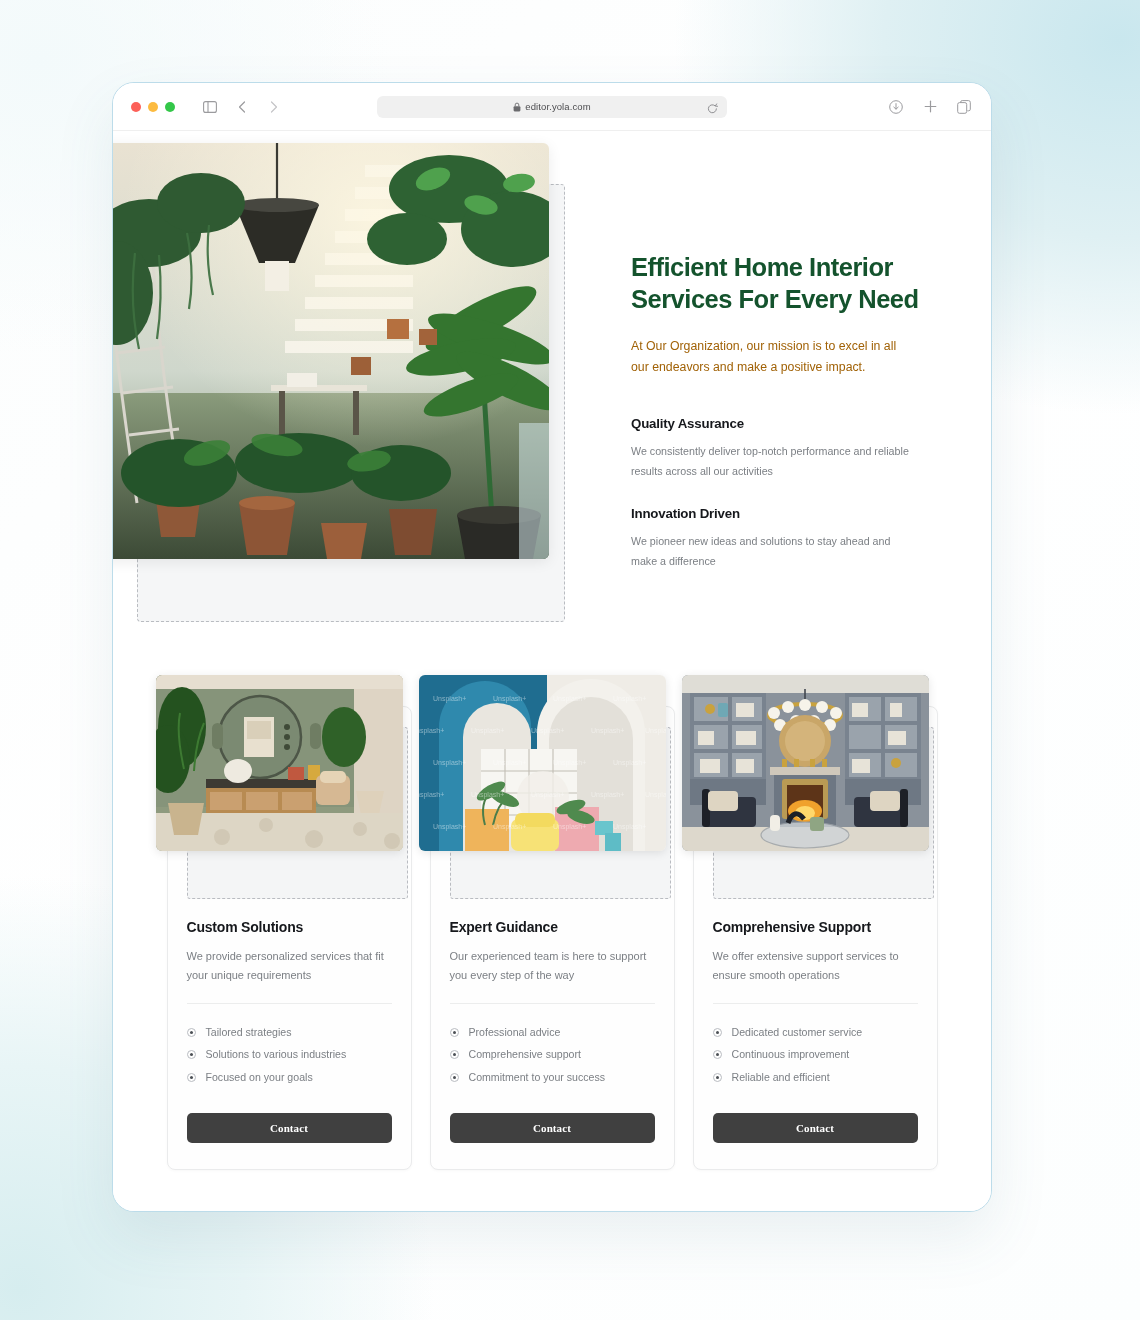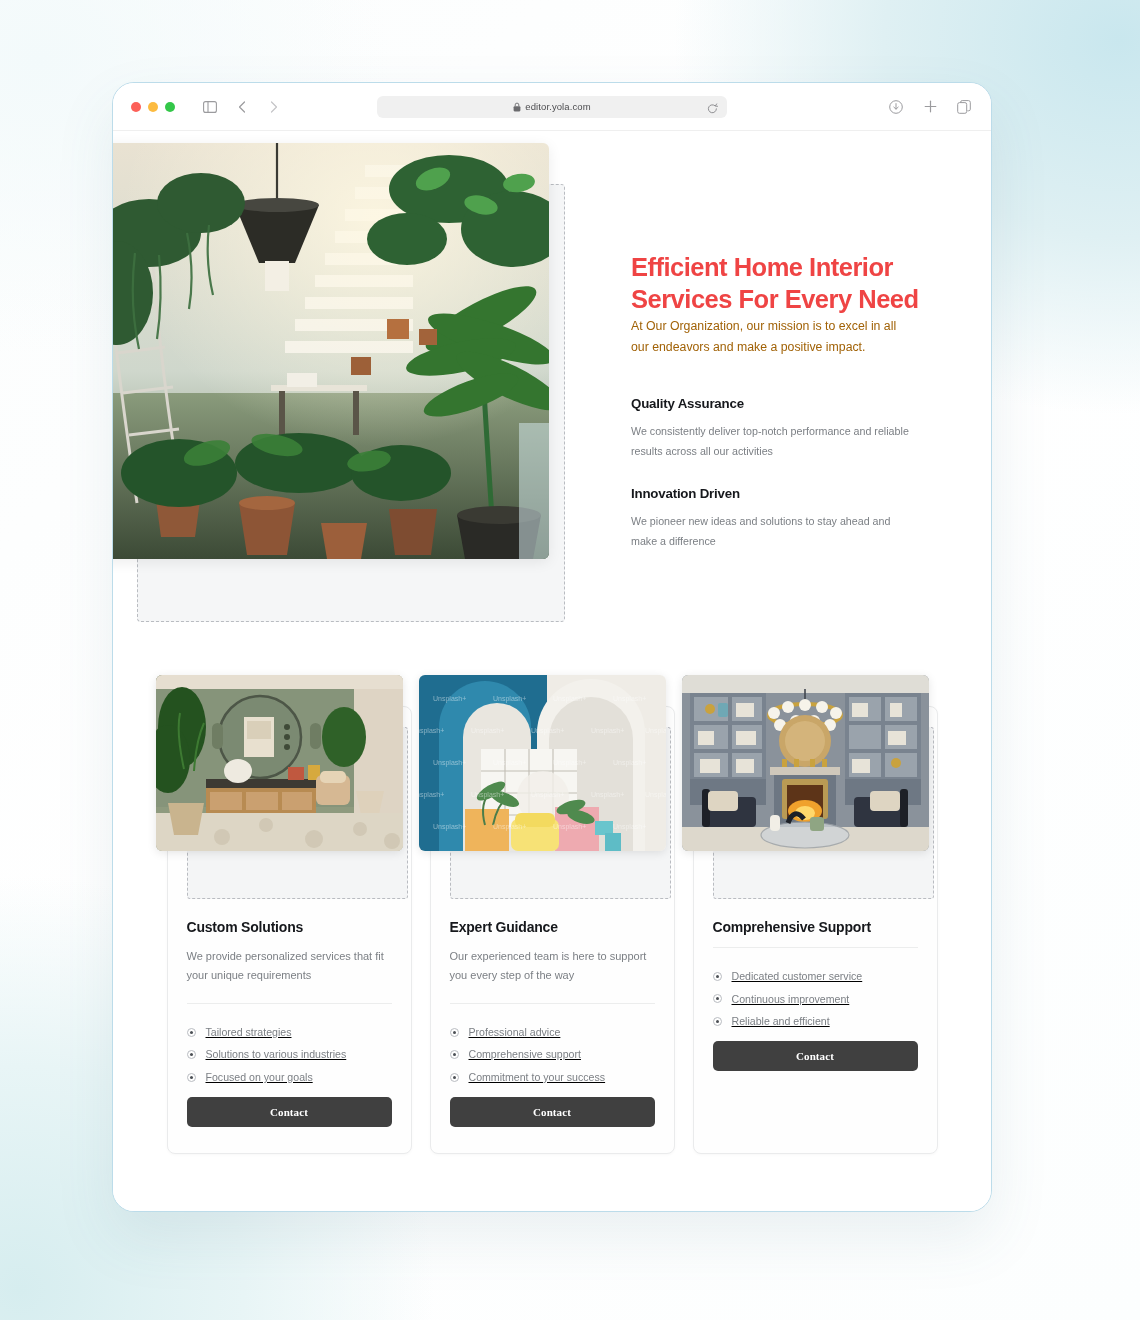--- a/index.html
+++ b/index.html
@@ -145,22 +145,23 @@
     position: absolute;
     left: 518px;
     top: 120px;
     width: 300px;
   }
 
   h1.hero-title {
     font-size: 25.5px;
     line-height: 1.27;
     letter-spacing: -0.5px;
-    color: #ef4444;
+    color: #14532d;
     font-weight: 700;
+    margin-bottom: 20px;
   }
 
   .hero-sub {
     font-size: 12.3px;
     line-height: 1.75;
     color: #a16207;
     margin-bottom: 37px;
     max-width: 282px;
   }
 
@@ -235,21 +236,21 @@
     font-size: 11px;
     line-height: 1.72;
     color: #7b7f84;
     margin-bottom: 18px;
   }
   .card-divider {
     height: 1px;
     background: #eceded;
     margin-bottom: 17px;
   }
-  .bullets { list-style: none; margin-bottom: 8px; text-decoration: underline; }
+  .bullets { list-style: none; margin-bottom: 24px; }
   .bullets li {
     display: flex;
     align-items: center;
     gap: 10px;
     font-size: 10.6px;
     color: #7b7f84;
     line-height: 1;
     padding: 6px 0;
   }
   .bullet-dot {
@@ -772,20 +773,21 @@
 
             <rect x="0" y="152" width="247" height="24" fill="#ddd8cc"></rect>
             <ellipse cx="123" cy="160" rx="44" ry="13" fill="#cfd4d8" opacity="0.8" stroke="#9aa0a6" stroke-width="1.2"></ellipse>
             <path d="M106 148 q6 -16 16 -4" stroke="#1d2027" stroke-width="5" fill="none"></path>
             <rect x="128" y="142" width="14" height="14" rx="3" fill="#8fa583"></rect>
             <rect x="88" y="140" width="10" height="16" rx="4" fill="#f1eee6"></rect>
           </svg>
         </div>
 
         <h2>Comprehensive Support</h2>
+        <p class="card-desc">We offer extensive support services to ensure smooth operations</p>
         <div class="card-divider"></div>
         <ul class="bullets">
           <li>
               <span class="bullet-dot"></span>
               <span>Dedicated customer service</span>
             </li>
           <li>
               <span class="bullet-dot"></span>
               <span>Continuous improvement</span>
             </li>

